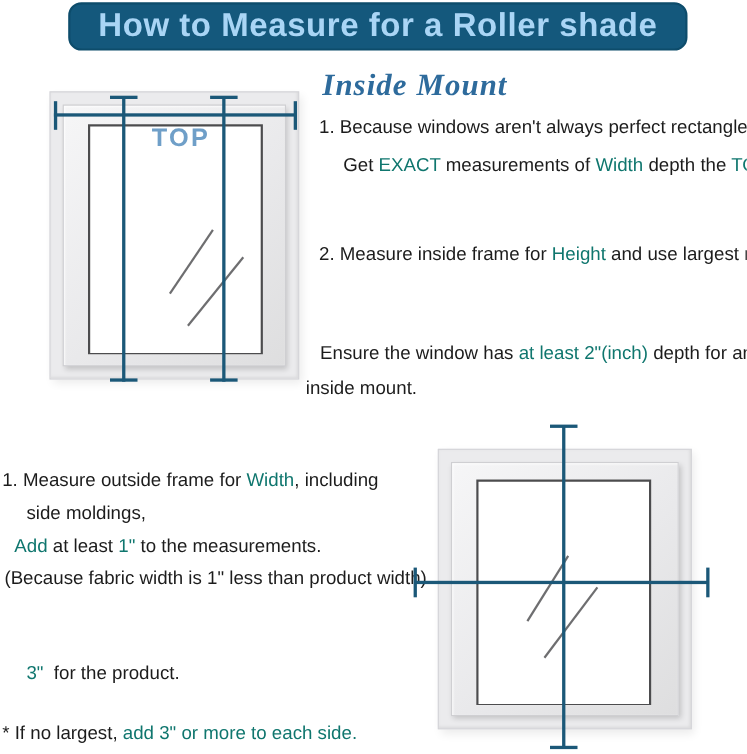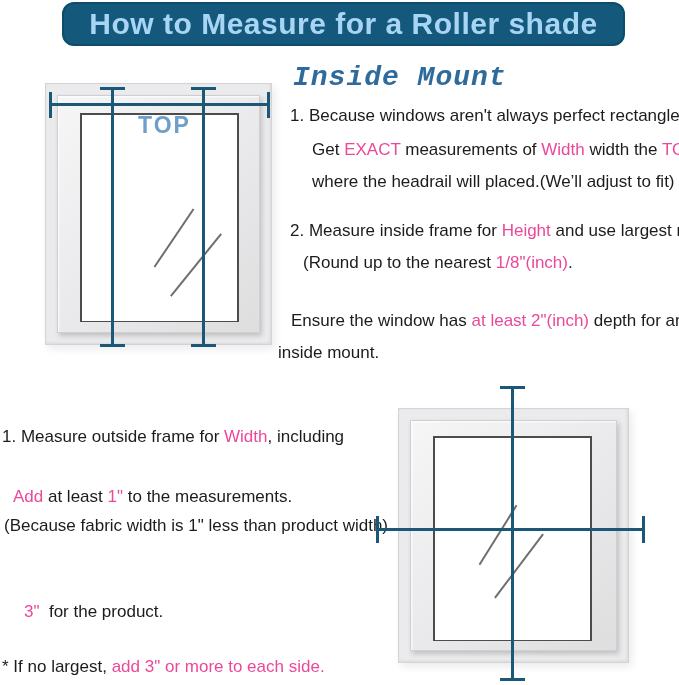--- a/index.html
+++ b/index.html
@@ -30,21 +30,21 @@
   .glass{
     position:absolute;background:#ffffff;border:2px solid #4c4c4e;border-bottom-width:1px;
     box-sizing:border-box;
   }
   .refl{position:absolute;width:2px;background:#6e6e70;}
   
   .mline{position:absolute;background:#1b5878;}
   
   .line{position:absolute;font-size:17px;line-height:1.2;color:#1c1c1c;white-space:pre;}
   .k{color:#1c1c1c;}
-  .p{color:#ec4899;}
+  .p{color:#0f766e;}
   .mount-heading{
     position:absolute;font-family:"Liberation Serif",serif;font-style:italic;font-weight:bold;
     font-size:28px;color:#2e6b9c;letter-spacing:1px;white-space:pre;
   }
   .top-label{
     position:absolute;font-weight:bold;font-size:23px;color:#6f9fc8;letter-spacing:2px;
     font-family:"Liberation Sans",sans-serif;white-space:pre;
   }
 </style>
 </head>
@@ -69,34 +69,33 @@
   <div class="mline" style="left:49px;top:92px;width:3px;height:26px;"></div>
   <div class="mline" style="left:267px;top:92px;width:3px;height:26px;"></div>
 
   <div class="mline" style="left:111px;top:88px;width:3px;height:259px;"></div>
   <div class="mline" style="left:100px;top:87px;width:25px;height:3px;"></div>
   <div class="mline" style="left:100px;top:344px;width:25px;height:3px;"></div>
   <div class="mline" style="left:202px;top:88px;width:3px;height:259px;"></div>
   <div class="mline" style="left:191px;top:87px;width:25px;height:3px;"></div>
   <div class="mline" style="left:191px;top:344px;width:25px;height:3px;"></div>
 
-  <div class="mount-heading" style="left:293px;top:62px;font-family:Liberation Mono, monospace;">Inside Mount</div>
+  <div class="mount-heading" style="left:293px;top:62px;">Inside Mount</div>
 
   <div class="line" style="left:290px;top:106px;"><span class="k">1. Because windows aren't always perfect rectangles:</span></div>
-  <div class="line" style="left:312px;top:140px;"><span class="k">Get </span><span class="p">EXACT</span><span class="k"> measurements of </span><span class="p">Width</span><span class="k"> width the </span><span class="p">TOP</span></div>
-  <div class="line" style="left:312px;top:172px;"><span class="k">where the headrail will placed.(We’ll adjust to fit)</span></div>
+  <div class="line" style="left:312px;top:140px;"><span class="k">Get </span><span class="p">EXACT</span><span class="k"> measurements of </span><span class="p">Width</span><span class="k"> depth the </span><span class="p">TOP</span></div>
 
   <div class="line" style="left:290px;top:221px;"><span class="k">2. Measure inside frame for </span><span class="p">Height</span><span class="k"> and use largest number</span></div>
-  <div class="line" style="left:303px;top:253px;"><span class="k">(Round up to the nearest </span><span class="p">1/8"(inch)</span><span class="k">.</span></div>
 
   <div class="line" style="left:291px;top:311px;"><span class="k">Ensure the window has </span><span class="p">at least 2"(inch)</span><span class="k"> depth for an</span></div>
   <div class="line" style="left:278px;top:343px;"><span class="k">inside mount.</span></div>
 
 
   <div class="line" style="left:2px;top:427px;"><span class="k">1. Measure outside frame for </span><span class="p">Width</span><span class="k">, including</span></div>
+  <div class="line" style="left:24px;top:457px;"><span class="k">side moldings,</span></div>
   <div class="line" style="left:13px;top:487px;"><span class="p">Add</span><span class="k"> at least </span><span class="p">1"</span><span class="k"> to the measurements.</span></div>
   <div class="line" style="left:4px;top:516px;"><span class="k">(Because fabric width is 1" less than product width)</span></div>
 
   <div class="line" style="left:24px;top:602px;"><span class="p">3"</span><span class="k">  for the product.</span></div>
 
   <div class="line" style="left:2px;top:657px;"><span class="k">* If no largest, </span><span class="p">add 3" or more to each side.</span></div>
 
   <div class="win" style="left:398px;top:408px;width:231px;height:255px;">
     <div class="bevel"></div>
     <div class="glass" style="left:34px;top:27px;right:36px;bottom:21px;">

